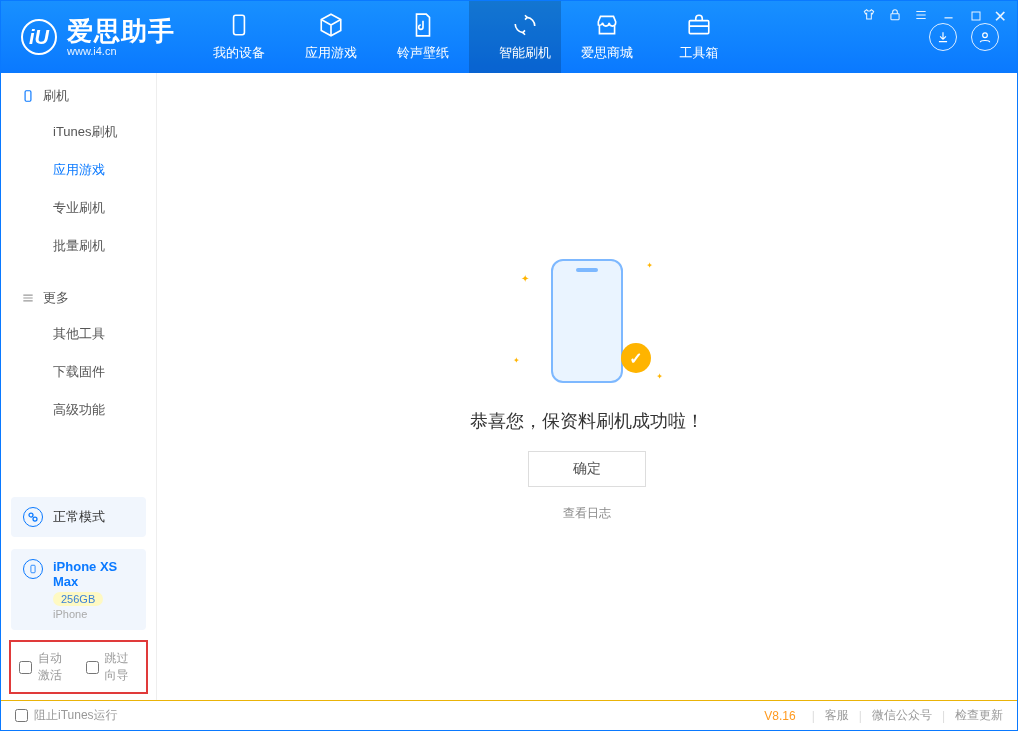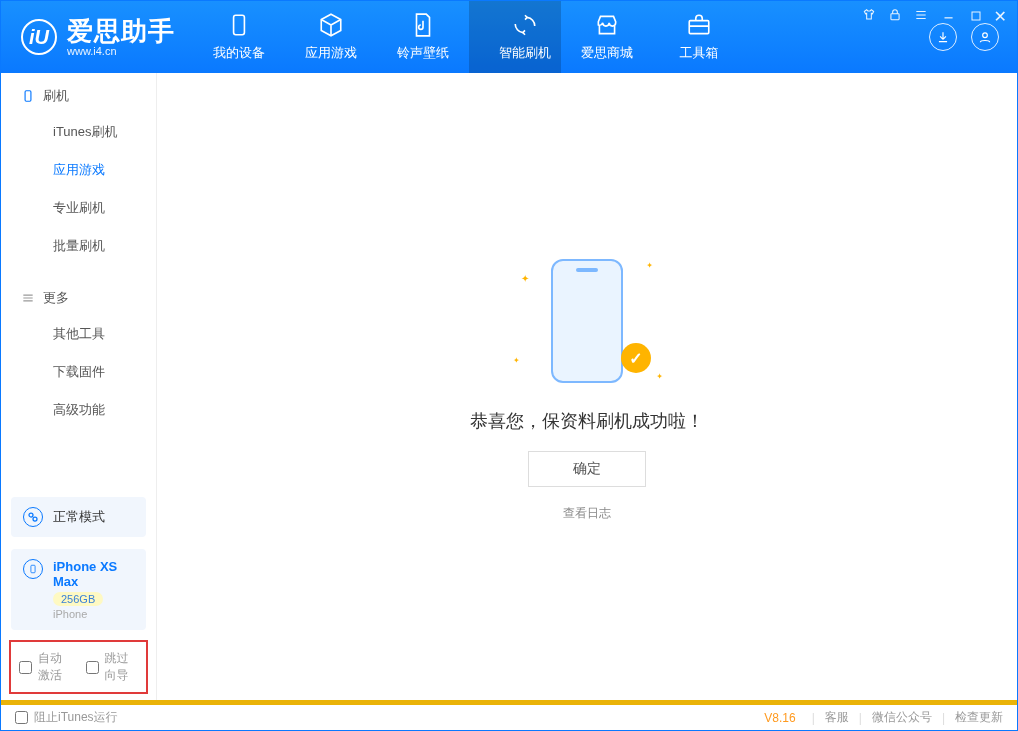--- a/index.html
+++ b/index.html
@@ -40,21 +40,21 @@
 .phone::before { content: ""; position: absolute; top: 7px; left: 50%; transform: translateX(-50%); width: 22px; height: 4px; background: #7db8ff; border-radius: 3px; }
 .badge-check { position: absolute; right: -4px; bottom: 18px; width: 30px; height: 30px; background: #ffb400; border-radius: 50%; display: flex; align-items: center; justify-content: center; color: #fff; font-size: 16px; font-weight: bold; }
 .spark { position: absolute; color: #ffb400; font-size: 10px; }
 .spark.s1 { top: 22px; left: -6px; }
 .spark.s2 { top: 10px; right: -6px; font-size: 8px; }
 .spark.s3 { bottom: 10px; right: -16px; font-size: 8px; }
 .spark.s4 { bottom: 26px; left: -14px; font-size: 8px; }
 .success-text { font-size: 18px; color: #333; }
 .ok-btn { border: 1px solid #ddd; padding: 8px 44px; font-size: 14px; color: #555; cursor: pointer; background: #fff; }
 .loglink { font-size: 12px; color: #888; cursor: pointer; }
-.statusbar { height: 30px; border-top: 5px solid #eab308; display: flex; align-items: center; padding: 0 14px; font-size: 12px; color: #999; }
+.statusbar { height: 30px; border-top: 1px solid #eab308; display: flex; align-items: center; padding: 0 14px; font-size: 12px; color: #999; }
 .statusbar .left { display: flex; align-items: center; gap: 6px; }
 .statusbar .right { margin-left: auto; display: flex; align-items: center; gap: 10px; }
 .statusbar .right .sep { color: #ddd; }
 .statusbar .right .lnk { cursor: pointer; }
 .statusbar .version { color: #ff9a1f; margin-right: 6px; }
 </style>
 </head>
 <body>
 
 <div class="window">

